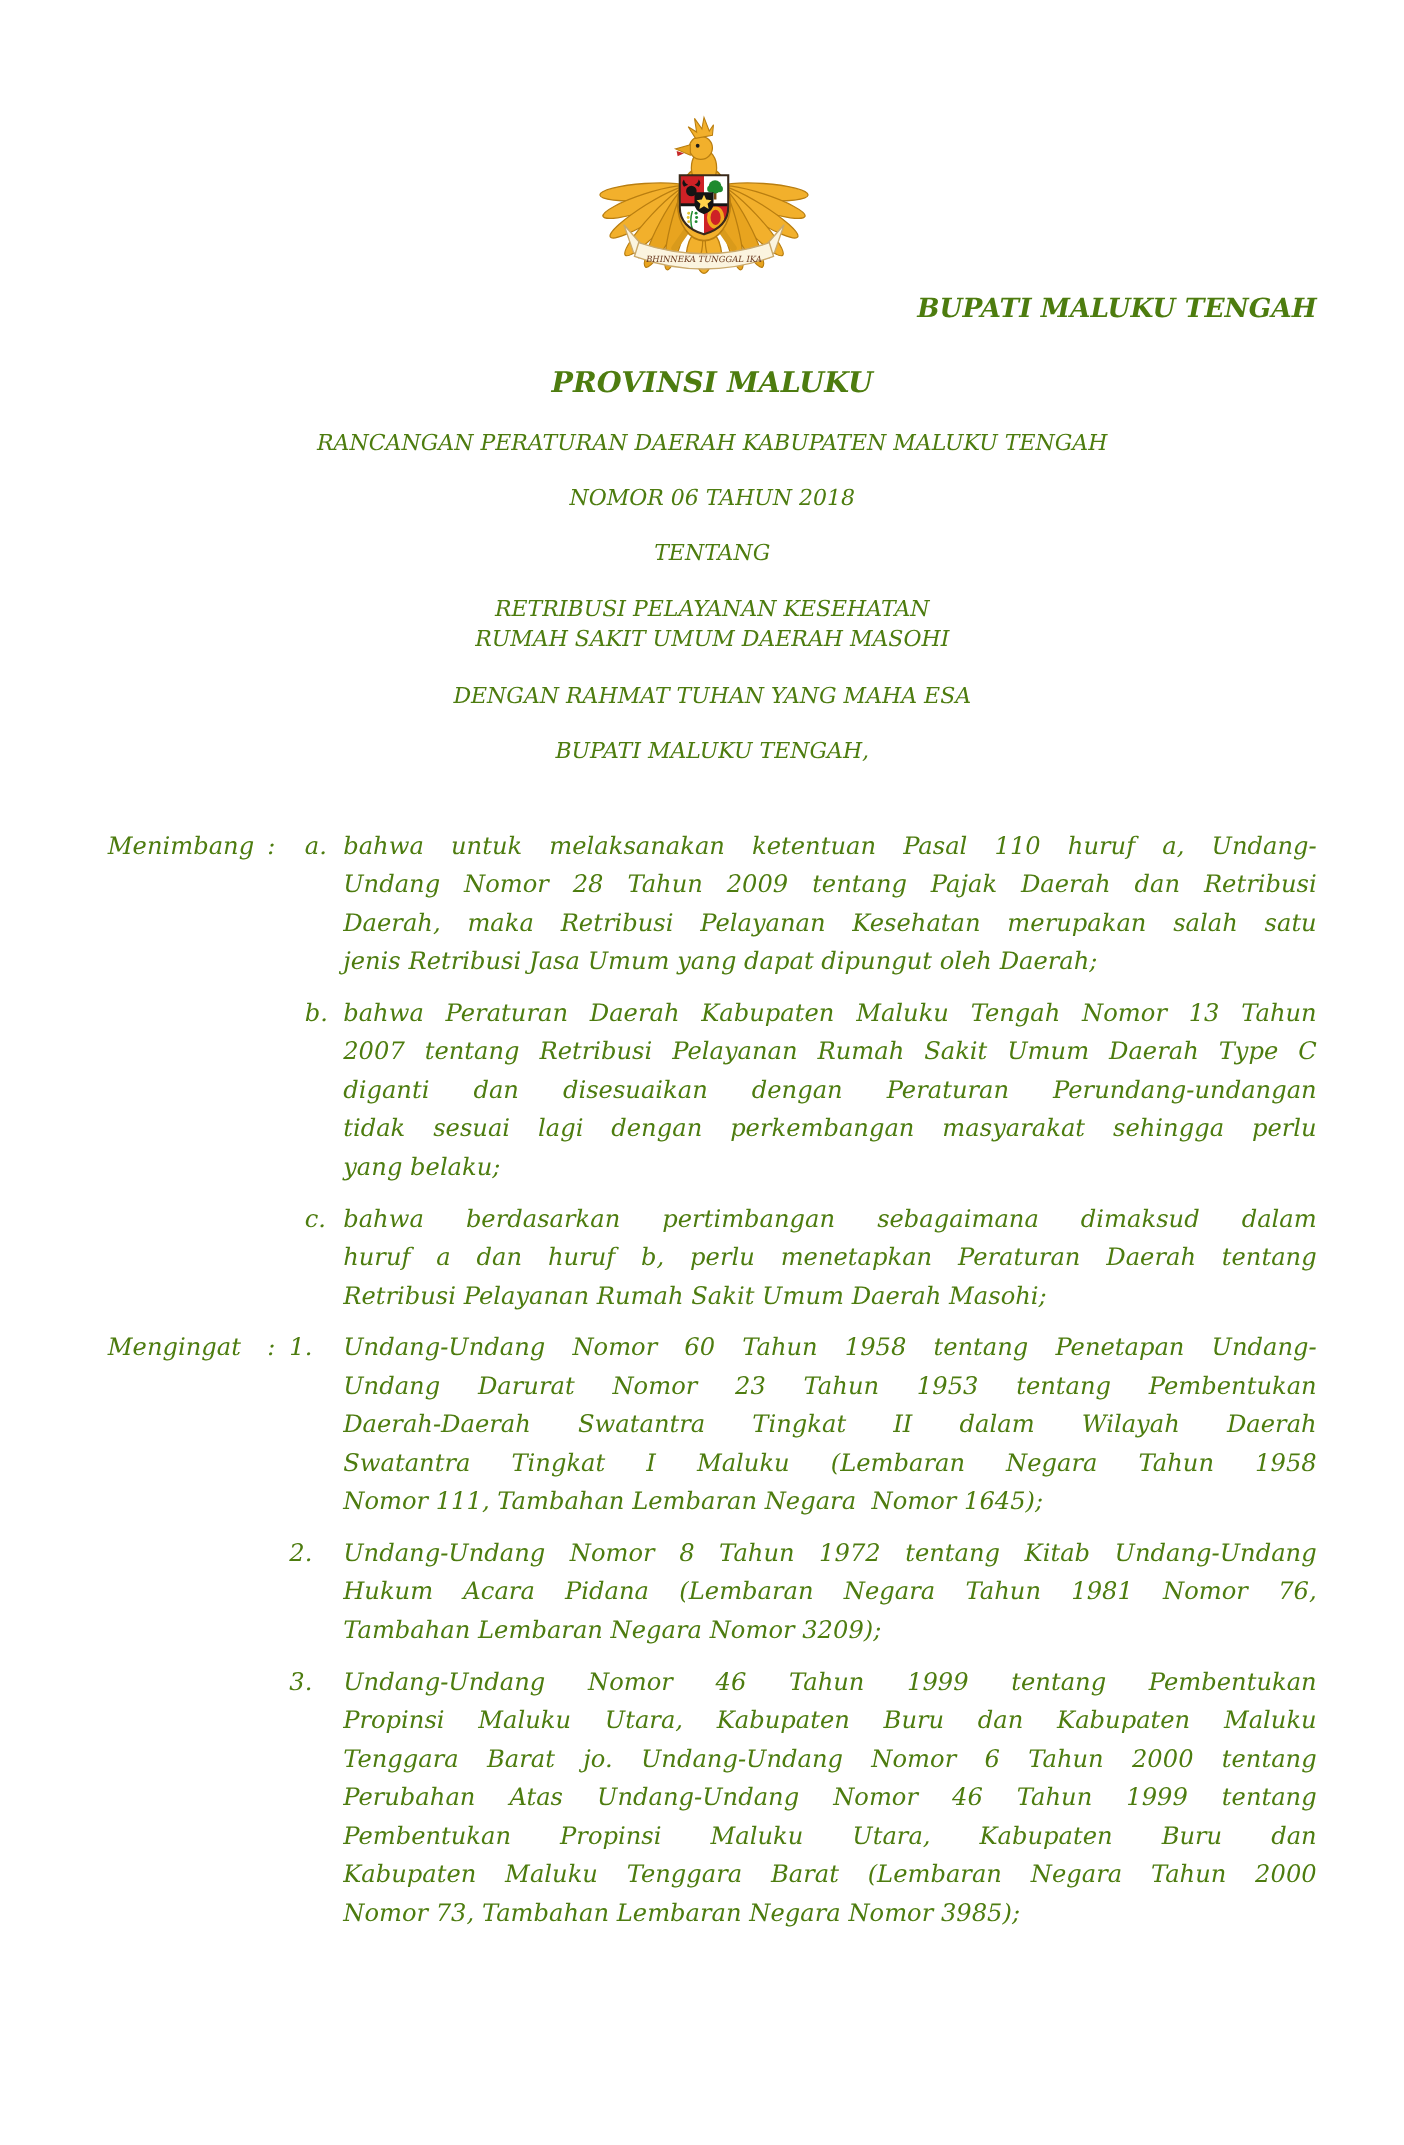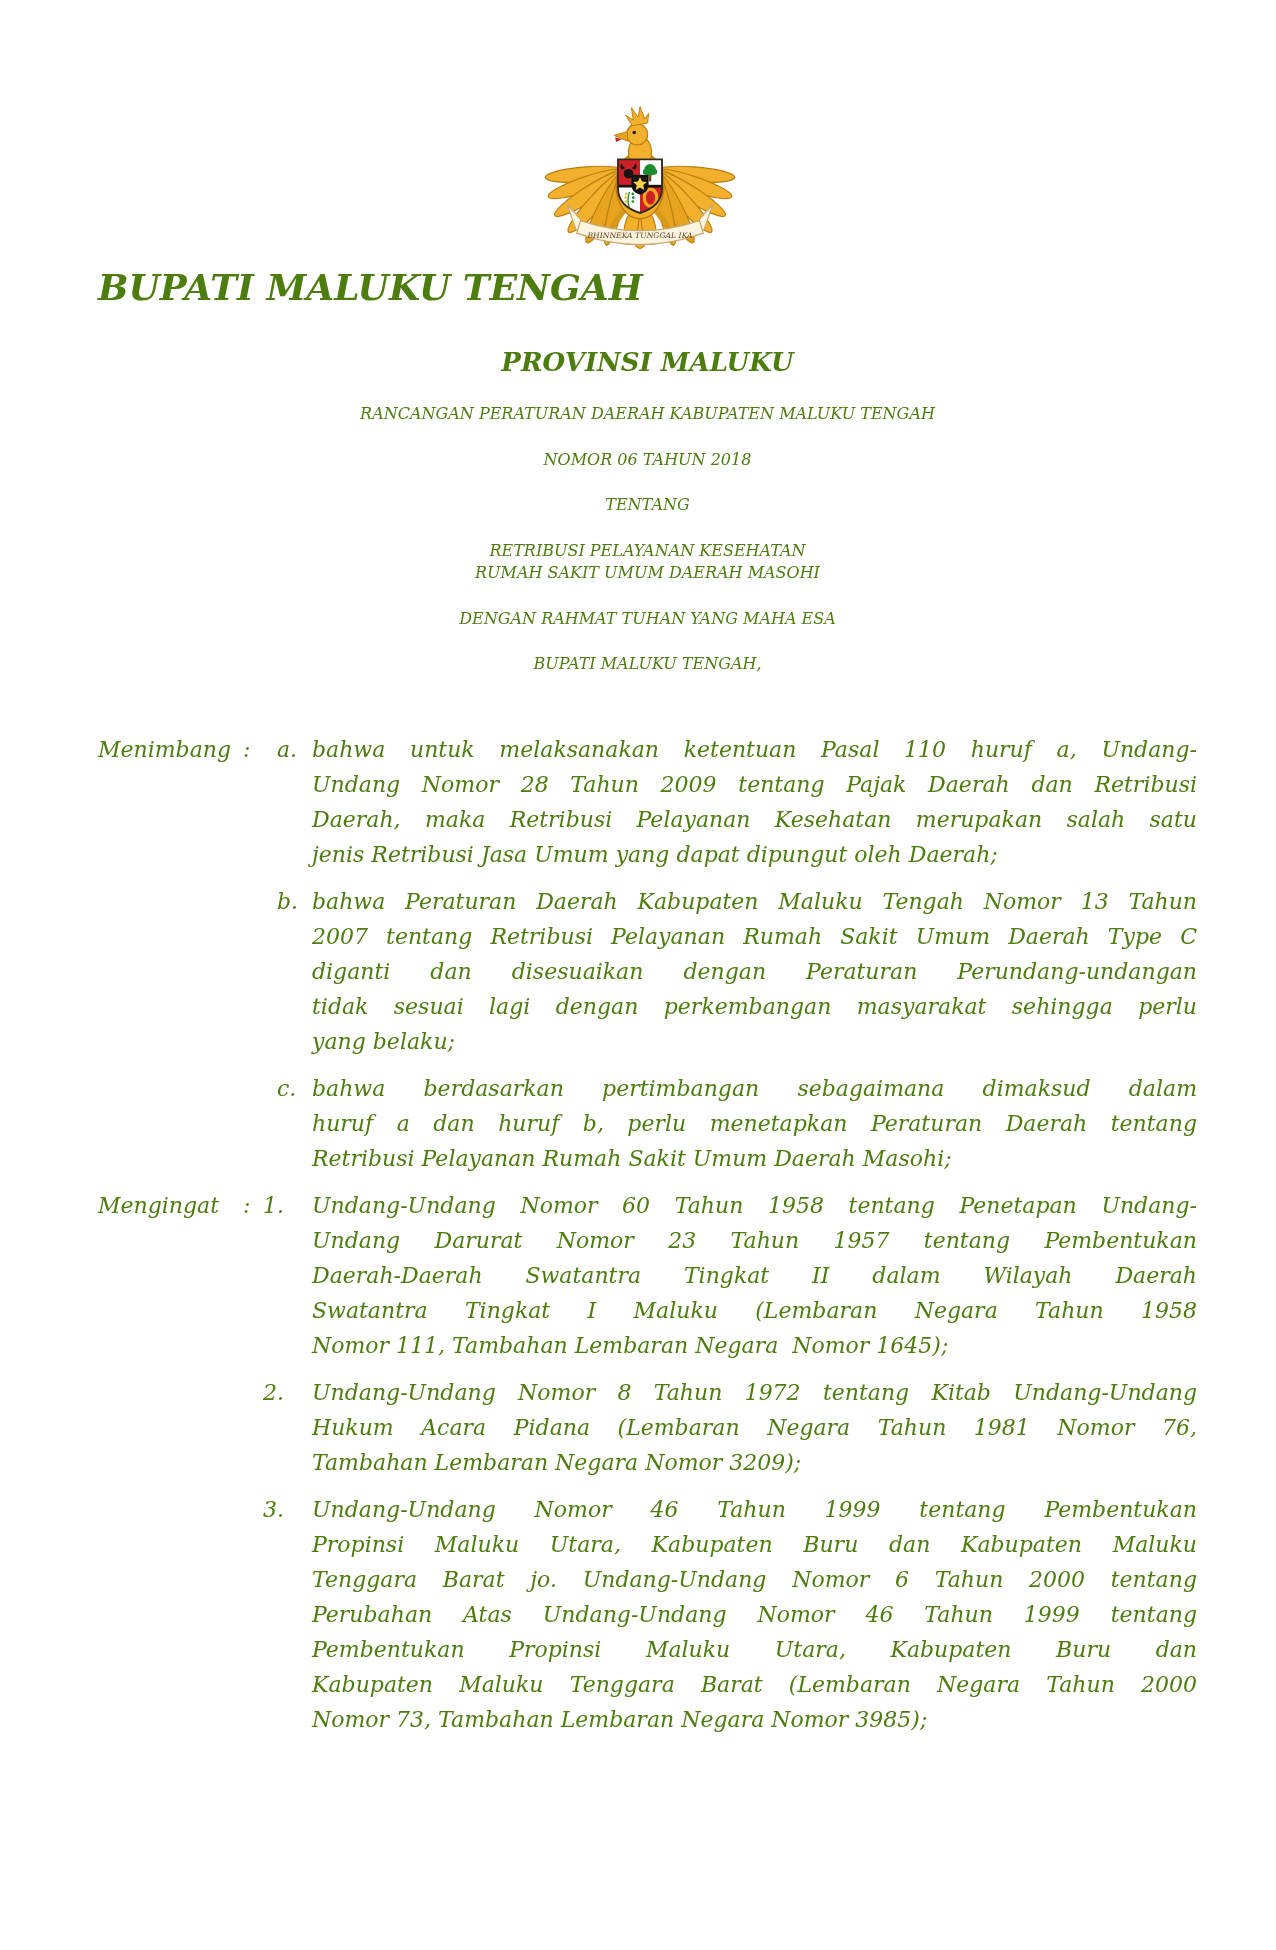--- a/index.html
+++ b/index.html
@@ -15,29 +15,29 @@
     overflow:hidden;
     font-style:italic;
   }
   .emblem{
     width:196px;height:182px;
     margin:64px auto 2px;
     transform:translateX(-8px);
   }
   .emblem svg{width:100%;height:100%;display:block;}
   .doc-title{
-    font-size:36px;font-weight:bold;text-align:left;
+    font-size:24px;font-weight:bold;text-align:right;
     margin:8px 0 0 0;line-height:1.2;
   }
   .doc-sub{
     font-size:26px;font-weight:bold;text-align:center;
     margin:38px 0 0 0;line-height:1.2;
   }
   .h-line{
-    font-size:16px;font-weight:normal;text-align:center;
+    font-size:20px;font-weight:normal;text-align:center;
     margin:26px 0 0 0;line-height:1.2;
   }
   .subject{line-height:1.35;}
   .clauses{margin-top:58px;}
   .clause-row{
     display:grid;
     grid-template-columns:145px 20px 49px 1fr;
     margin-bottom:12px;
     font-size:22px;
     line-height:35px;
@@ -205,21 +205,21 @@
       </div>
     </section>
 
   <section>
       <div class="clause-row">
         <div class="clause-label">Mengingat</div>
         <div class="clause-colon">:</div>
         <div class="clause-marker">1.</div>
         <div class="clause-text">
           <div class="tline">Undang-Undang Nomor 60 Tahun 1958 tentang Penetapan Undang-</div>
-          <div class="tline">Undang Darurat Nomor 23 Tahun 1957 tentang Pembentukan</div>
+          <div class="tline">Undang Darurat Nomor 23 Tahun 1953 tentang Pembentukan</div>
           <div class="tline">Daerah-Daerah Swatantra Tingkat II dalam Wilayah Daerah</div>
           <div class="tline">Swatantra Tingkat I Maluku (Lembaran Negara Tahun 1958</div>
           <div class="tline last">Nomor 111, Tambahan Lembaran Negara&nbsp; Nomor 1645);</div>
         </div>
       </div>
       <div class="clause-row">
         <div class="clause-label"></div>
         <div class="clause-colon"></div>
         <div class="clause-marker">2.</div>
         <div class="clause-text">

